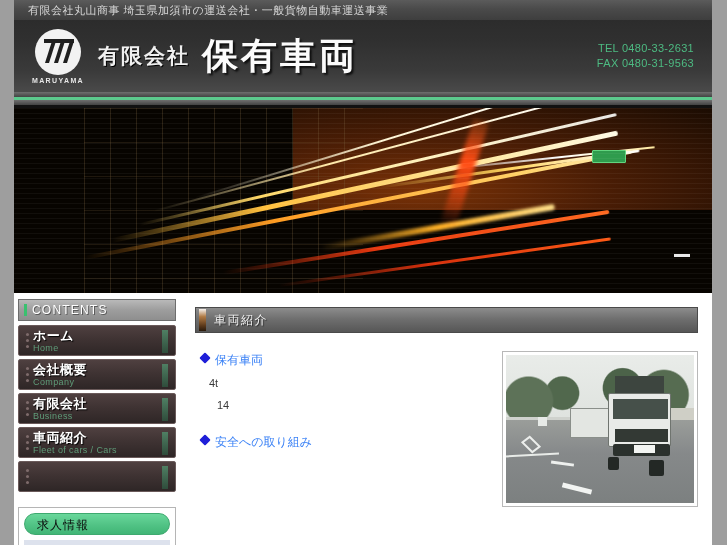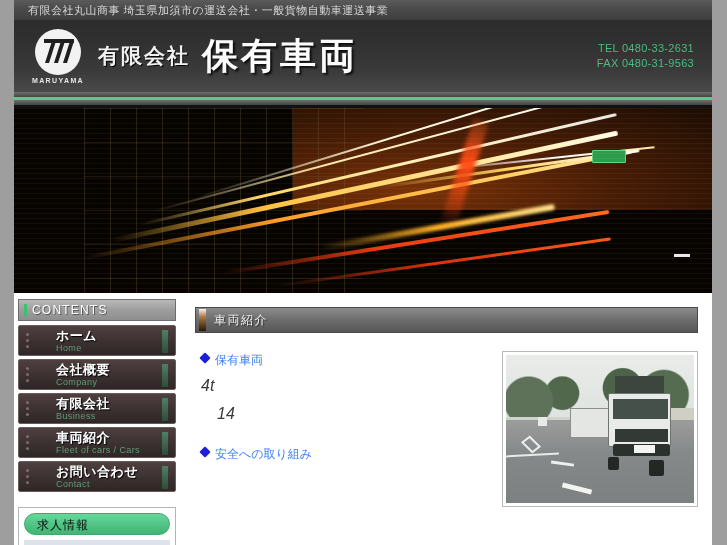--- a/index.html
+++ b/index.html
@@ -117,21 +117,20 @@
   .contents-label {
     font-size: 12px; color: #ffffff; letter-spacing: 1.2px;
     text-shadow: 1px 1px 0 #5a5a5a;
   }
   .menu-item {
     position: relative; height: 31px; margin-bottom: 3px;
     background: linear-gradient(to bottom, #4f4040 0%, #3f3333 45%, #2e2626 100%);
     border: 1px solid #6a5a5a; border-radius: 2px;
     display: flex; align-items: center; cursor: pointer;
     overflow: hidden;
-    gap: 23px;
   }
   .menu-dots {
     width: 12px; display: flex; flex-direction: column;
     align-items: center; justify-content: center; gap: 3px;
     margin-left: 2px;
   }
   .menu-dots i { width: 3px; height: 3px; background: #7e6b6b; border-radius: 50%; display: block; }
   .menu-text { flex: 1; line-height: 1; }
   .menu-ja {
     font-size: 13px; font-weight: bold; color: #ffffff;
@@ -179,21 +178,21 @@
     text-shadow: 1px 1px 1px #2b2b2b;
   }
   .content-body { display: flex; padding-top: 18px; }
   .content-text { flex: 1; padding-left: 6px; }
   .bullet-row { display: flex; align-items: flex-start; margin-bottom: 6px; }
   .bullet {
     width: 8px; height: 8px; margin: 3px 6px 0 0; flex: none;
     background: #1f1fd8; transform: rotate(45deg); border-radius: 1px;
   }
   .bullet-label { font-size: 12px; color: #3b82f6; line-height: 1.5; }
-  .spec-line { font-size: 16px; color: #3a3a3a; margin: 8px 0 0 0; font-style: italic; }
+  .spec-line { font-size: 11px; color: #3a3a3a; margin: 8px 0 0 8px; }
   .spec-line.indent { margin-left: 16px; margin-top: 10px; }
 
   
   .photo-frame {
     width: 196px; height: 156px; flex: none;
     border: 1px solid #b8b8b8; padding: 3px; background: #fff;
   }
   .photo { position: relative; width: 100%; height: 100%; overflow: hidden; background: #cfd2cd; }
   .ph-sky   { position:absolute; left:0; top:0; width:100%; height:42%; background:linear-gradient(to bottom,#e9ece9,#dfe3df); }
   .ph-trees { position:absolute; left:0; top:6%; width:100%; height:36%;
@@ -336,24 +335,20 @@
           </div>
           <div class="menu-accent"></div>
         </div>
 
         <div class="menu-item">
           <div class="menu-dots">
               <i></i>
               <i></i>
               <i></i>
             </div>
-          <div class="menu-text">
-            <span class="menu-ja">お問い合わせ</span>
-            <span class="menu-en">Contact</span>
-          </div>
           <div class="menu-accent"></div>
         </div>
 
         <div class="side-spacer"></div>
 
         <div class="promo-box">
           <div class="promo-btn">
             <span>求人情報</span>
           </div>
           <div class="promo-sub"></div>

